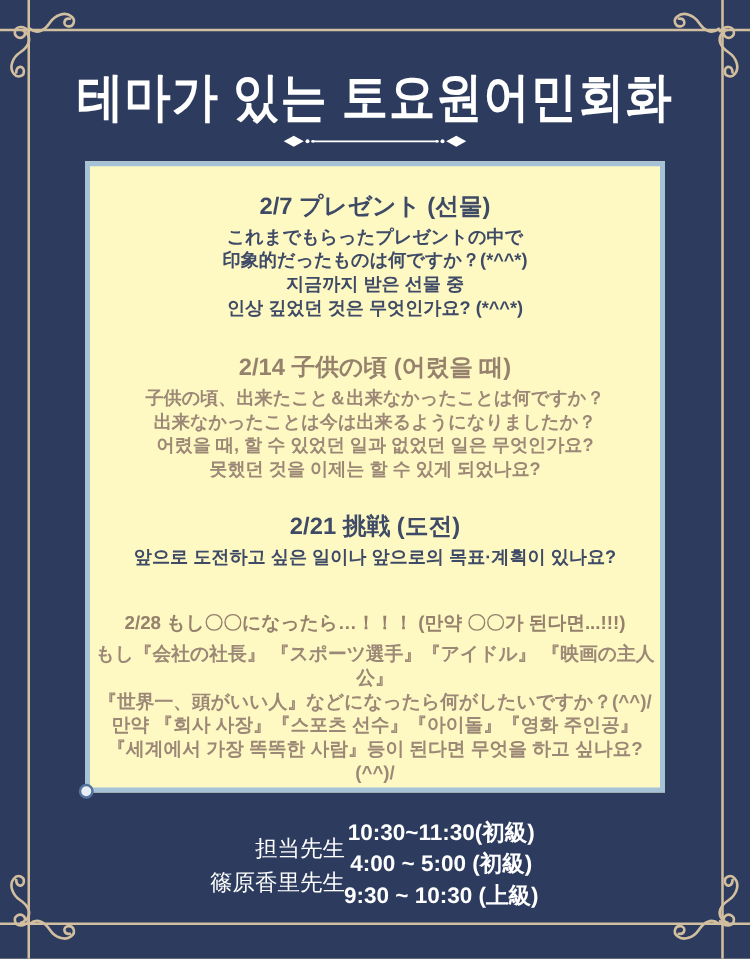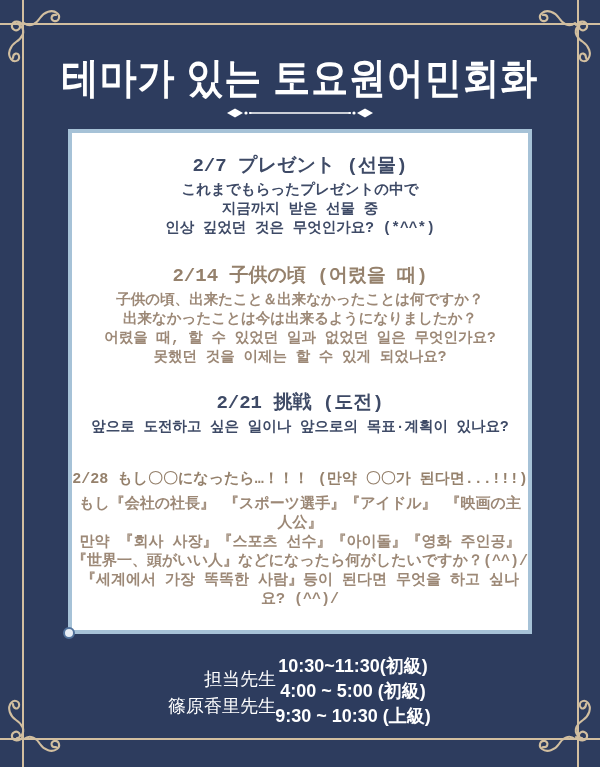--- a/index.html
+++ b/index.html
@@ -27,21 +27,21 @@
     position:absolute;left:0;right:0;top:50px;height:56px;
     display:flex;align-items:center;justify-content:center;
     color:#ffffff;font-size:42px;font-weight:900;letter-spacing:1px;
     transform:scaleX(.88);transform-origin:center;
     white-space:nowrap;
   }
   .divider{position:absolute;left:225px;top:106px;width:150px;height:14px;}
   
   .card{
     position:absolute;left:68px;top:129px;width:456px;height:497px;
-    background:#ffffff;border:4px solid #a6c2d7;font-family:Liberation Mono, monospace;
+    background:#fef9c3;border:4px solid #a6c2d7;
   }
   .handle{
     position:absolute;left:-9px;bottom:-9px;width:8px;height:8px;
     border:2px solid #53739c;background:#e8eef5;border-radius:50%;
   }
   .card-content{padding-top:21px;text-align:center;}
   .section{margin:0;}
   .sec-2{margin-top:26px;}
   .sec-3{margin-top:24px;}
   .sec-4{margin-top:31px;}
@@ -119,20 +119,21 @@
 </div>
 
 <div class="card">
   <div class="handle"></div>
   <div class="card-content">
 
     <div class="section sec-1 navy">
       <div class="sec-heading">2/7  プレゼント (선물)</div>
       <div class="sec-body">
         <div>これまでもらったプレゼントの中で</div>
+        <div>印象的だったものは何ですか？(*^^*)</div>
         <div>지금까지 받은 선물 중</div>
         <div>인상 깊었던 것은 무엇인가요? (*^^*)</div>
       </div>
     </div>
 
     <div class="section sec-2 brown">
       <div class="sec-heading">2/14  子供の頃 (어렸을 때)</div>
       <div class="sec-body">
         <div>子供の頃、出来たこと＆出来なかったことは何ですか？</div>
         <div>出来なかったことは今は出来るようになりましたか？</div>
@@ -145,22 +146,22 @@
       <div class="sec-heading">2/21  挑戦 (도전)</div>
       <div class="sec-body">
         <div>앞으로 도전하고 싶은 일이나 앞으로의 목표·계획이 있나요?</div>
       </div>
     </div>
 
     <div class="section sec-4 brown">
       <div class="sec-heading">2/28  もし〇〇になったら…！！！ (만약 〇〇가 된다면...!!!)</div>
       <div class="sec-body">
         <div>もし『会社の社長』 『スポーツ選手』『アイドル』 『映画の主人公』</div>
+        <div>『世界一、頭がいい人』などになったら何がしたいですか？(^^)/</div>
         <div>만약 『회사 사장』『스포츠 선수』『아이돌』『영화 주인공』</div>
-        <div>『世界一、頭がいい人』などになったら何がしたいですか？(^^)/</div>
         <div>『세계에서 가장 똑똑한 사람』등이 된다면 무엇을 하고 싶나요? (^^)/</div>
       </div>
     </div>
 
   </div>
 </div>
 
 <div class="teacher">
   <div>担当先生</div>
   <div>篠原香里先生</div>

